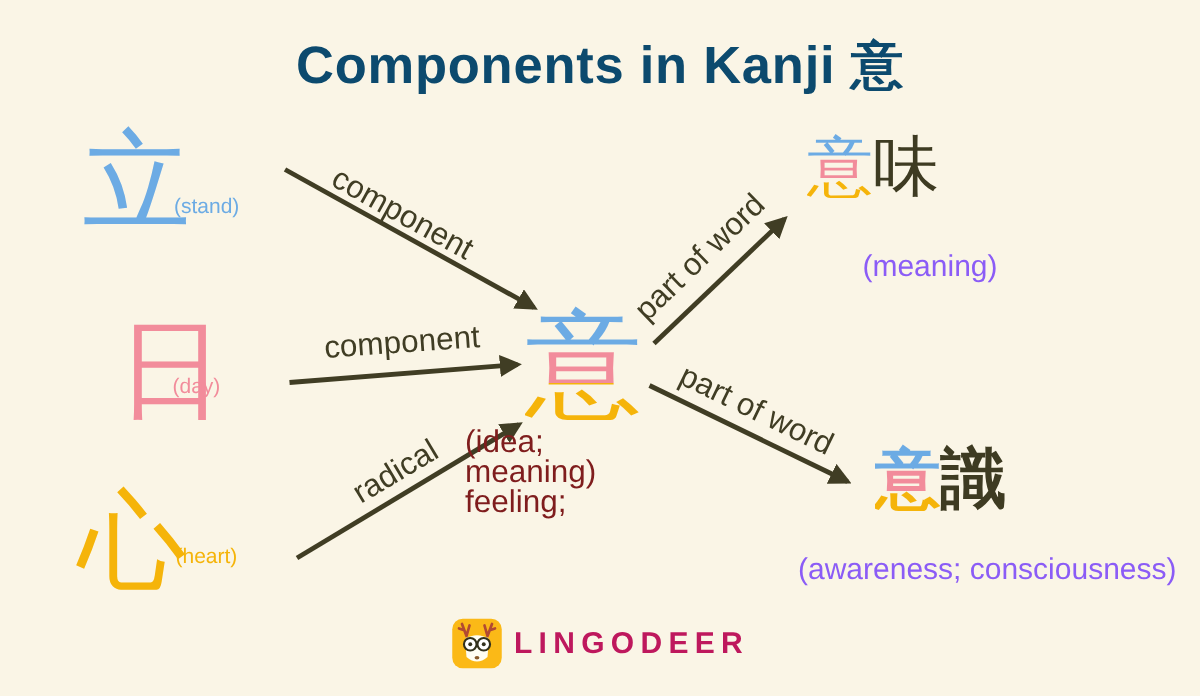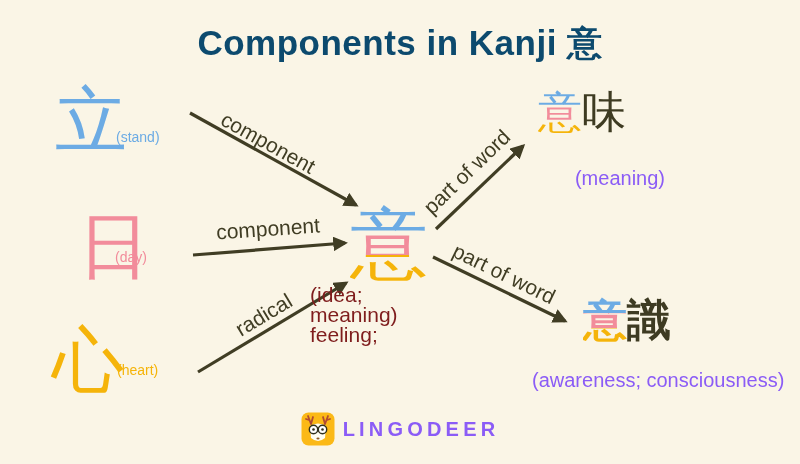--- a/index.html
+++ b/index.html
@@ -95,21 +95,21 @@
     left: 0; right: 0; top: 412px;
     display: flex;
     justify-content: center;
     align-items: center;
     gap: 8px;
   }
   .logo-text {
     font-size: 20px;
     font-weight: bold;
     letter-spacing: 4.2px;
-    color: #8b5cf6;
+    color: #be185d;
   }
 </style>
 </head>
 <body>
 
 <div class="canvas">
 
   <div class="title">Components in Kanji 意</div>
 
   <svg class="arrows-svg" width="800" height="464" viewBox="0 0 800 464">

